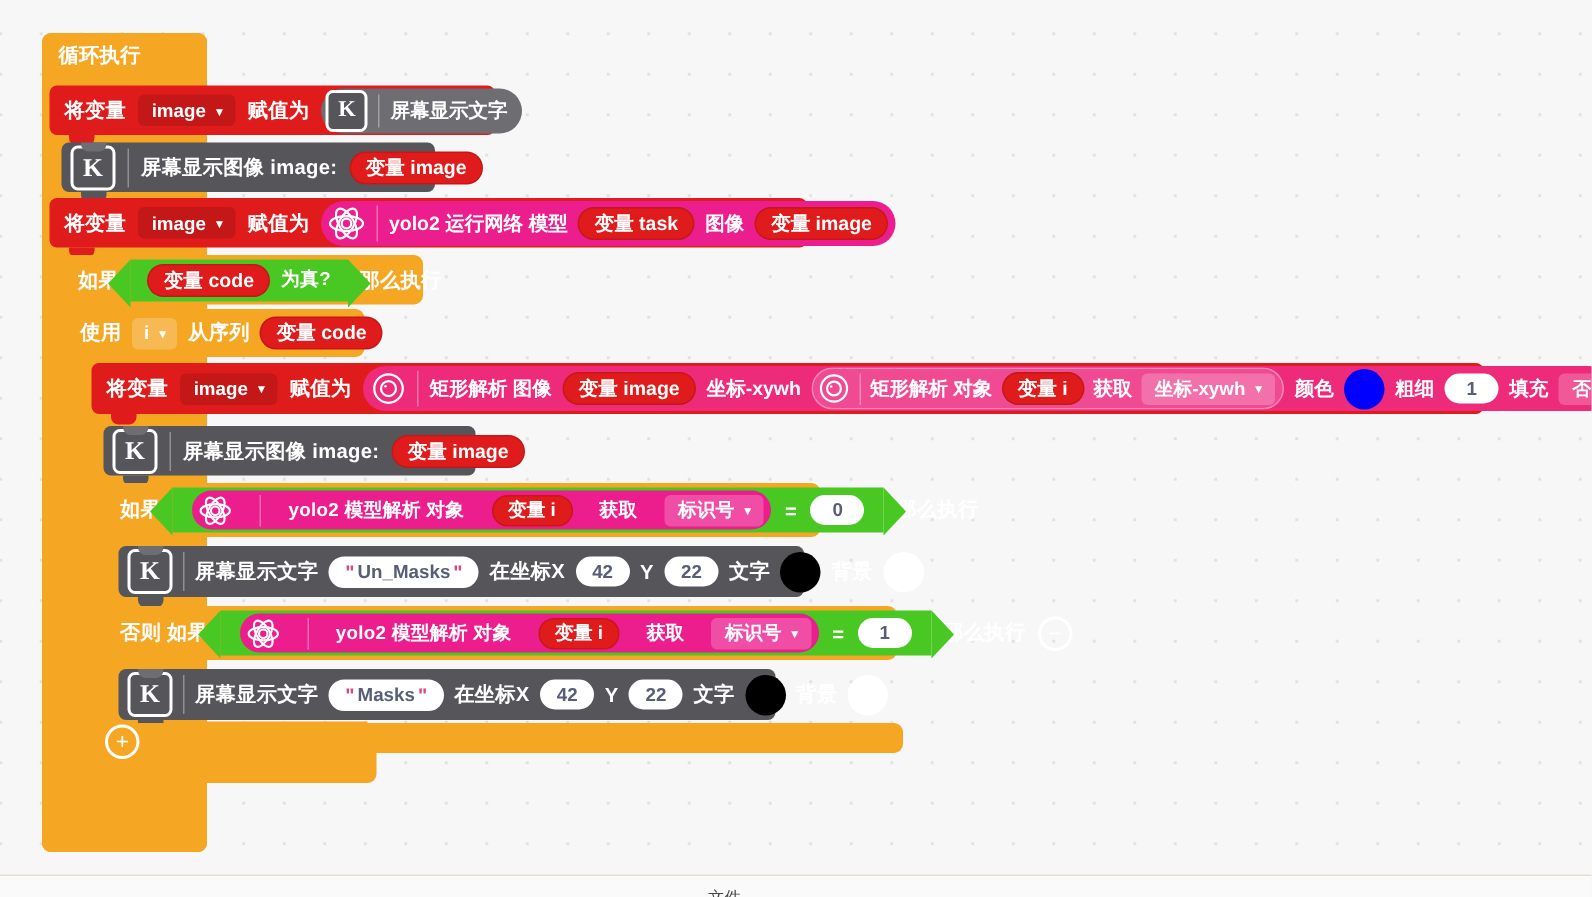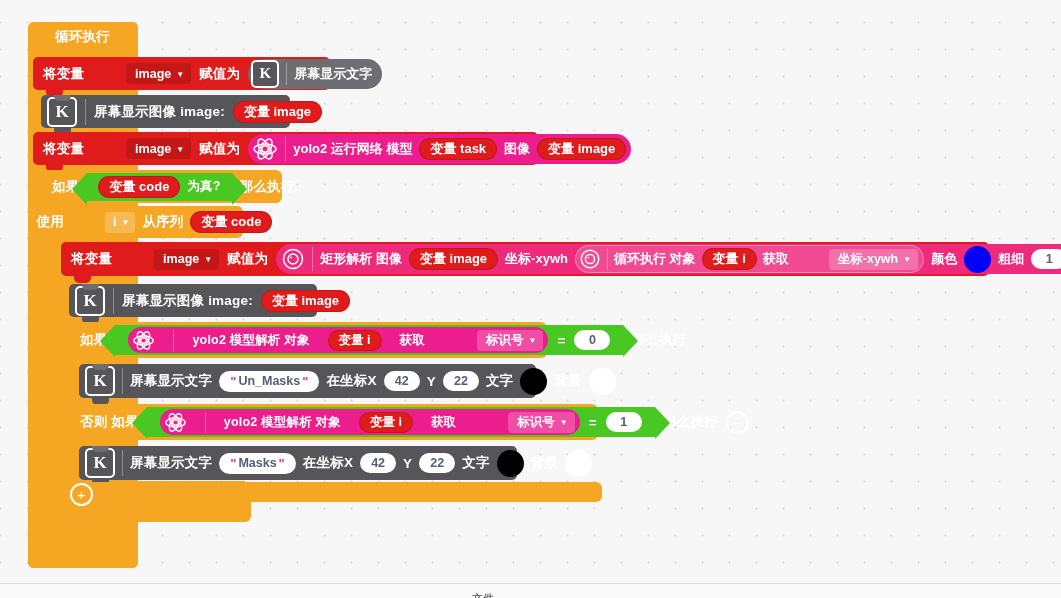--- a/index.html
+++ b/index.html
@@ -47,21 +47,20 @@
   .pill.num{background:#fff;color:#575e75;height:20px;min-width:20px;padding:0 8px;border-radius:12px;font-weight:bold;font-size:12.5px;}
   .pill.txt{background:#fff;color:#575e75;height:21px;padding:0 9px;border-radius:12px;font-size:12.5px;font-weight:bold;}
   .pill.txt .q{color:#e0457b;font-size:13px;vertical-align:middle;padding:0 2px;}
 
   
   .dd{
     display:inline-flex;align-items:center;gap:5px;
     height:21px;padding:0 7px 0 9px;border-radius:4px;
     font-size:12.5px;font-weight:bold;color:#fff;
     background:rgba(0,0,0,.12);
-    margin-left:34px;
   }
   .dd.light{background:rgba(255,255,255,.22);}
   .dd .car{font-size:8px;line-height:1;transform:translateY(1px);}
 
   
   .kicon{
     width:26px;height:26px;border-radius:5px;background:#55555a;
     border:2px solid #fff;display:inline-flex;align-items:center;justify-content:center;
     font-family:"Liberation Serif",serif;font-weight:bold;font-size:17px;color:#fff;
     flex:0 0 auto;
@@ -137,21 +136,21 @@
   .gap{display:inline-block;}
 </style>
 </head>
 <body>
 
 <div id="canvas">
 
   <div class="blk c-orange" style="left:28px;top:22px;width:110px;height:546px;border-radius:6px 6px 6px 6px;"></div>
 
   <div class="blk c-orange" style="left:28px;top:22px;width:110px;height:30px;border-radius:6px 6px 0 0;">
-    <div class="row" style="padding-left:27px;">
+    <div class="row" style="padding-left:11px;">
       <span class="lbl">循环执行</span>
     </div>
   </div>
 
   <div class="blk c-orange" style="left:28px;top:540px;width:110px;height:28px;border-radius:0 0 6px 6px;"></div>
 
   <div class="blk red" style="left:33px;top:57px;width:297px;height:33px;">
     <div class="row" style="padding-left:10px;gap:8px;">
       <span class="lbl">将变量</span>
       <span class="dd">
@@ -255,21 +254,21 @@
 
         <span class="pinkrep draw" style="background:#f04a93;border-radius:15px;height:28px;padding:0 6px 0 4px;gap:6px;box-shadow:inset 0 0 0 1px rgba(255,255,255,.35);">
           <span class="tgt" style="width:22px;height:22px;">
             <svg viewBox="0 0 24 24" width="22" height="22">
               <circle cx="12" cy="12" r="9.5" fill="none" stroke="#fff" stroke-width="1.6"></circle>
               <circle cx="12" cy="12" r="5" fill="none" stroke="#fff" stroke-width="1.6"></circle>
               <circle cx="10" cy="10.5" r="0.9" fill="#fff"></circle>
             </svg>
           </span>
           <span class="divider" style="height:21px;"></span>
-          <span class="ptxt">循环执行 对象</span>
+          <span class="ptxt">矩形解析 对象</span>
           <span class="pill var-red">变量 i</span>
           <span class="ptxt">获取</span>
           <span class="dd light">
             <span>坐标-xywh</span>
             <span class="car">▼</span>
           </span>
         </span>
 
         <span class="ptxt">颜色</span>
         <span class="swatch big" style="background:#0000ff;"></span>

